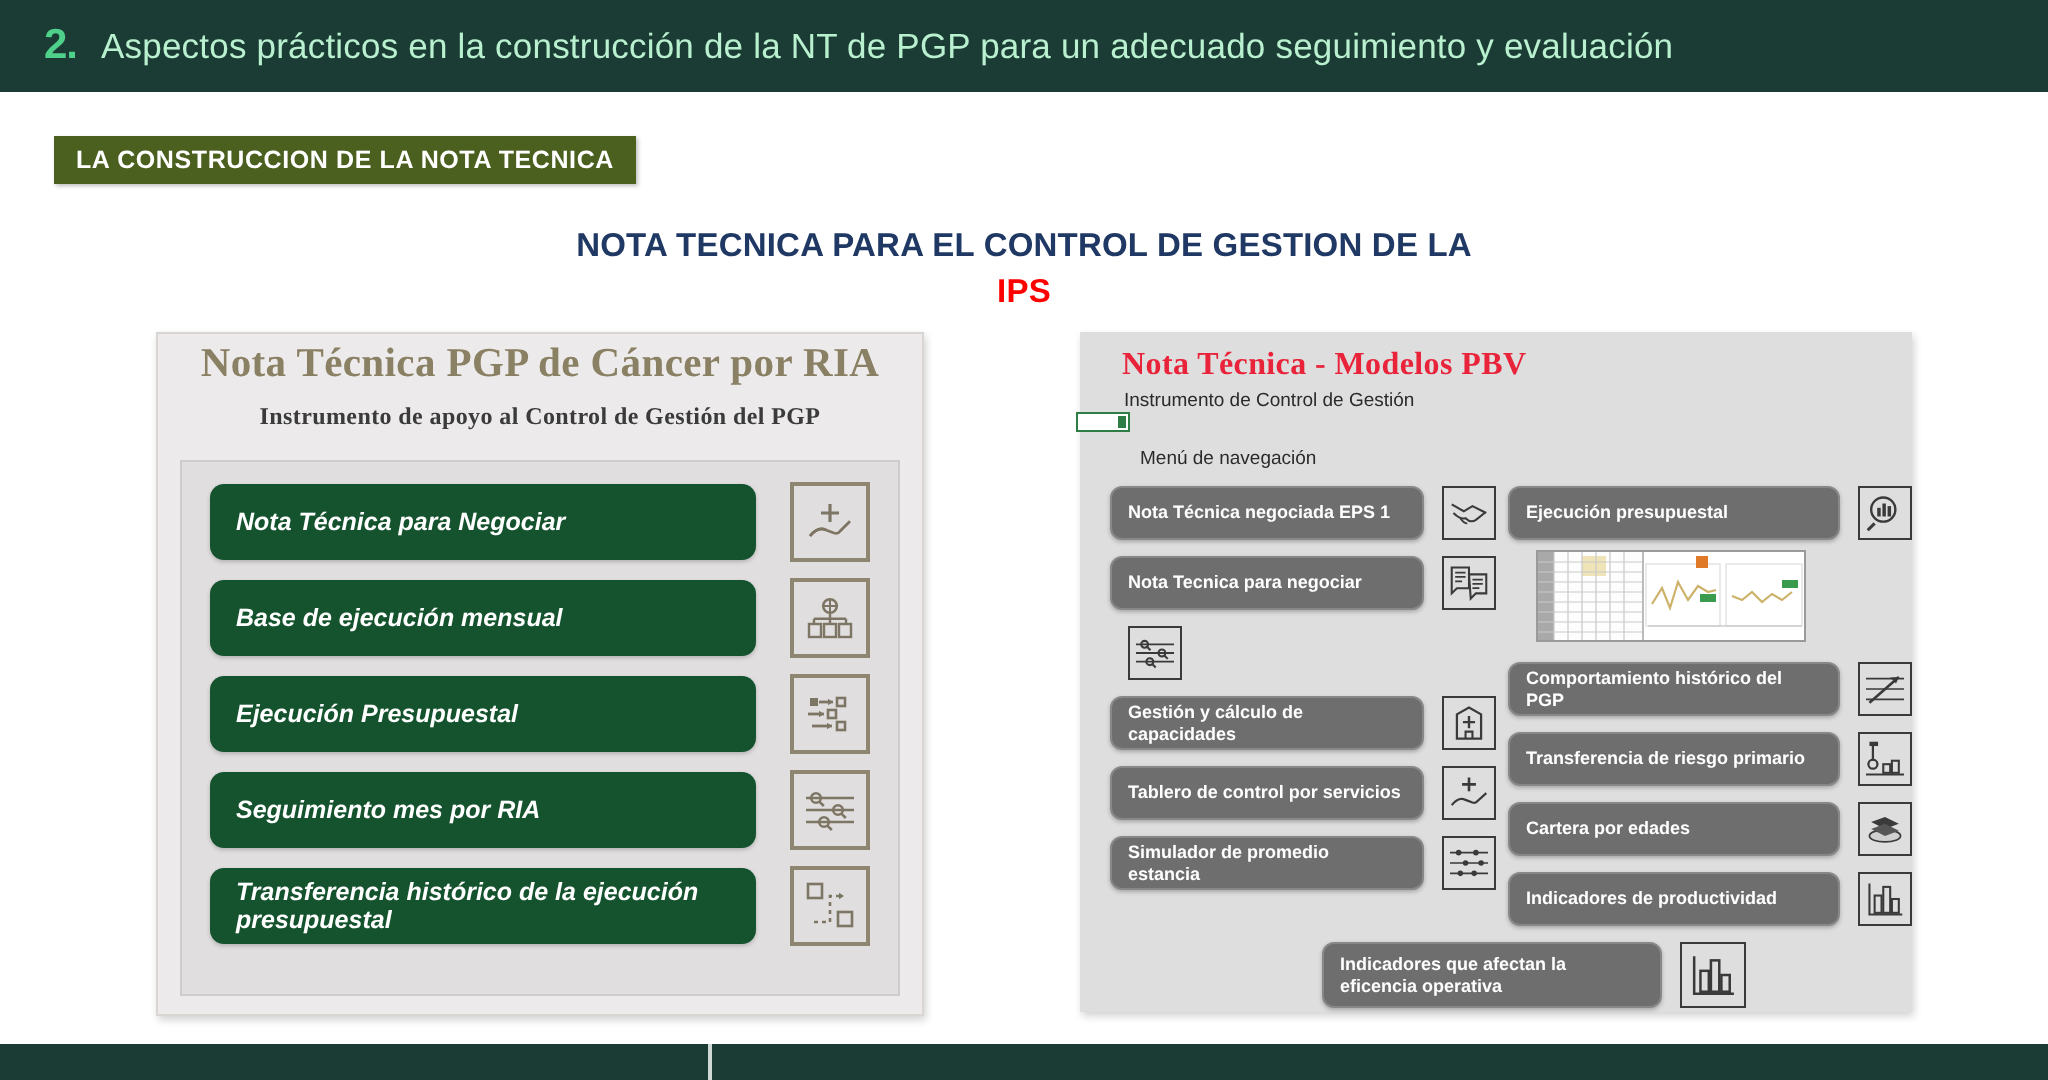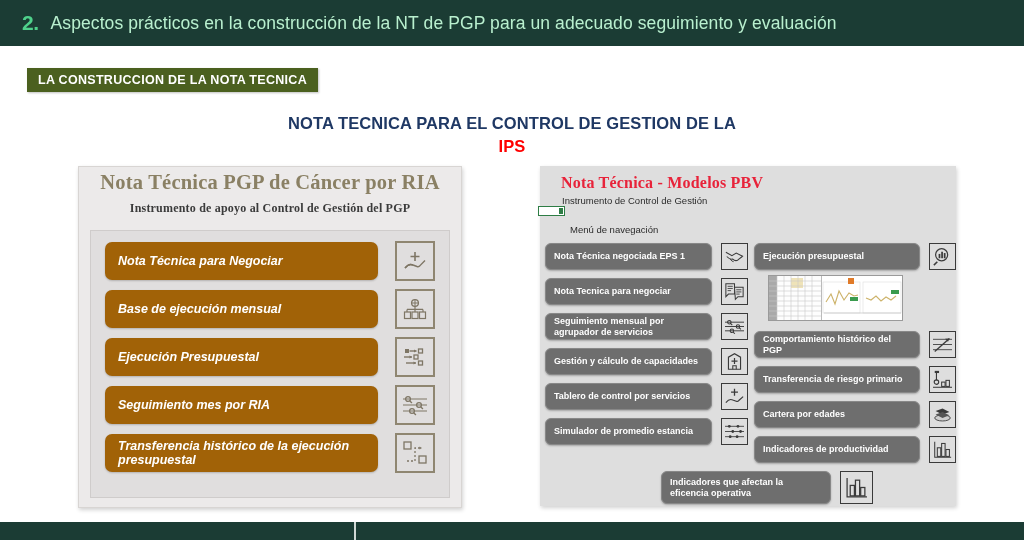--- a/index.html
+++ b/index.html
@@ -76,21 +76,21 @@
   }
   .lp-row{
     display:flex;align-items:center;
     margin:0 14px;
     height:38px;
   }
   .lp-row + .lp-row{margin-top:10px;}
   .lp-rows{padding-top:11px;}
   .lp-btn{
     flex:1;height:38px;
-    background:#a16207;
+    background:#14532d;
     border-radius:7px;
     display:flex;align-items:center;
     padding-left:13px;padding-right:8px;
     color:#ffffff;font-size:12.5px;font-style:italic;font-weight:bold;
     line-height:14px;
     box-shadow:0 1px 2px rgba(0,0,0,.2);
   }
   .lp-icon{
     width:36px;height:36px;margin-left:17px;
     border:2px solid #8f8671;
@@ -131,21 +131,21 @@
   }
   .rp-cols{
     position:absolute;left:0;top:78px;right:0;bottom:0;
     display:flex;
   }
   .rp-col{width:208px;position:relative;}
   .rp-row{
     display:flex;align-items:center;
     height:25px;margin-bottom:10px;
   }
-  .rp-col.left .rp-row{padding-left:5px;}
+  .rp-col.left .rp-row{padding-left:15px;}
   .rp-col.right .rp-row{padding-left:6px;}
   .rp-btn{
     flex:1;height:25px;
     background:#6e6e6e;
     border-radius:6px;
     border:1px solid #888;
     display:flex;align-items:center;
     padding:0 8px;
     color:#ffffff;font-size:9px;font-weight:bold;
     line-height:10.5px;
@@ -322,21 +322,20 @@
           <svg width="19" height="19" viewBox="0 0 22 22">
             <path d="M1 2 h10 v12 h-7 l-3 3 z" stroke="#3a3a3a" stroke-width="1.2" fill="none"></path>
             <path d="M3 5 h6 M3 7.5 h6 M3 10 h4" stroke="#3a3a3a" stroke-width="1"></path>
             <path d="M11 6 h10 v11 h-6 l-3 3 z" stroke="#3a3a3a" stroke-width="1.2" fill="#dedede"></path>
             <path d="M13 9 h6 M13 11.5 h6 M13 14 h4" stroke="#3a3a3a" stroke-width="1"></path>
           </svg>
         </div>
       </div>
 
       <div class="rp-row">
-        <div class="rp-btn">Seguimiento mensual por agrupador de servicios</div>
         <div class="rp-icon">
           <svg width="19" height="19" viewBox="0 0 22 22">
             <path d="M0 6 h22 M0 11 h22 M0 16 h22" stroke="#3a3a3a" stroke-width="1.1"></path>
             <circle cx="5" cy="6" r="2" stroke="#3a3a3a" stroke-width="1.2" fill="none"></circle>
               <path d="M6.4 7.4 l2 2" stroke="#3a3a3a" stroke-width="1.2"></path>
             <circle cx="15" cy="11" r="2" stroke="#3a3a3a" stroke-width="1.2" fill="none"></circle>
               <path d="M16.4 12.4 l2 2" stroke="#3a3a3a" stroke-width="1.2"></path>
             <circle cx="8" cy="16" r="2" stroke="#3a3a3a" stroke-width="1.2" fill="none"></circle>
               <path d="M9.4 17.4 l2 2" stroke="#3a3a3a" stroke-width="1.2"></path>
           </svg>

